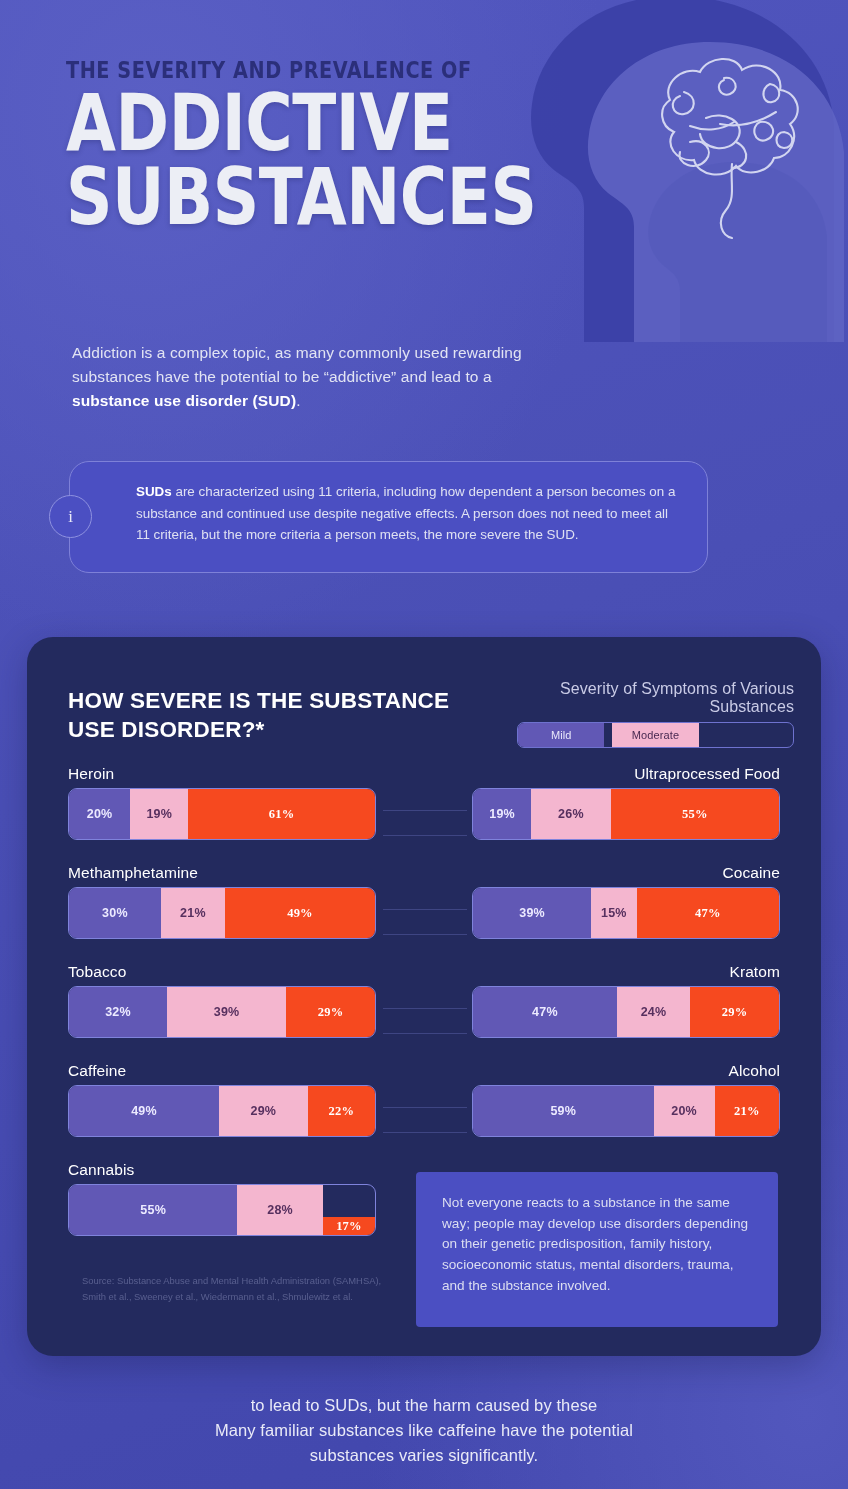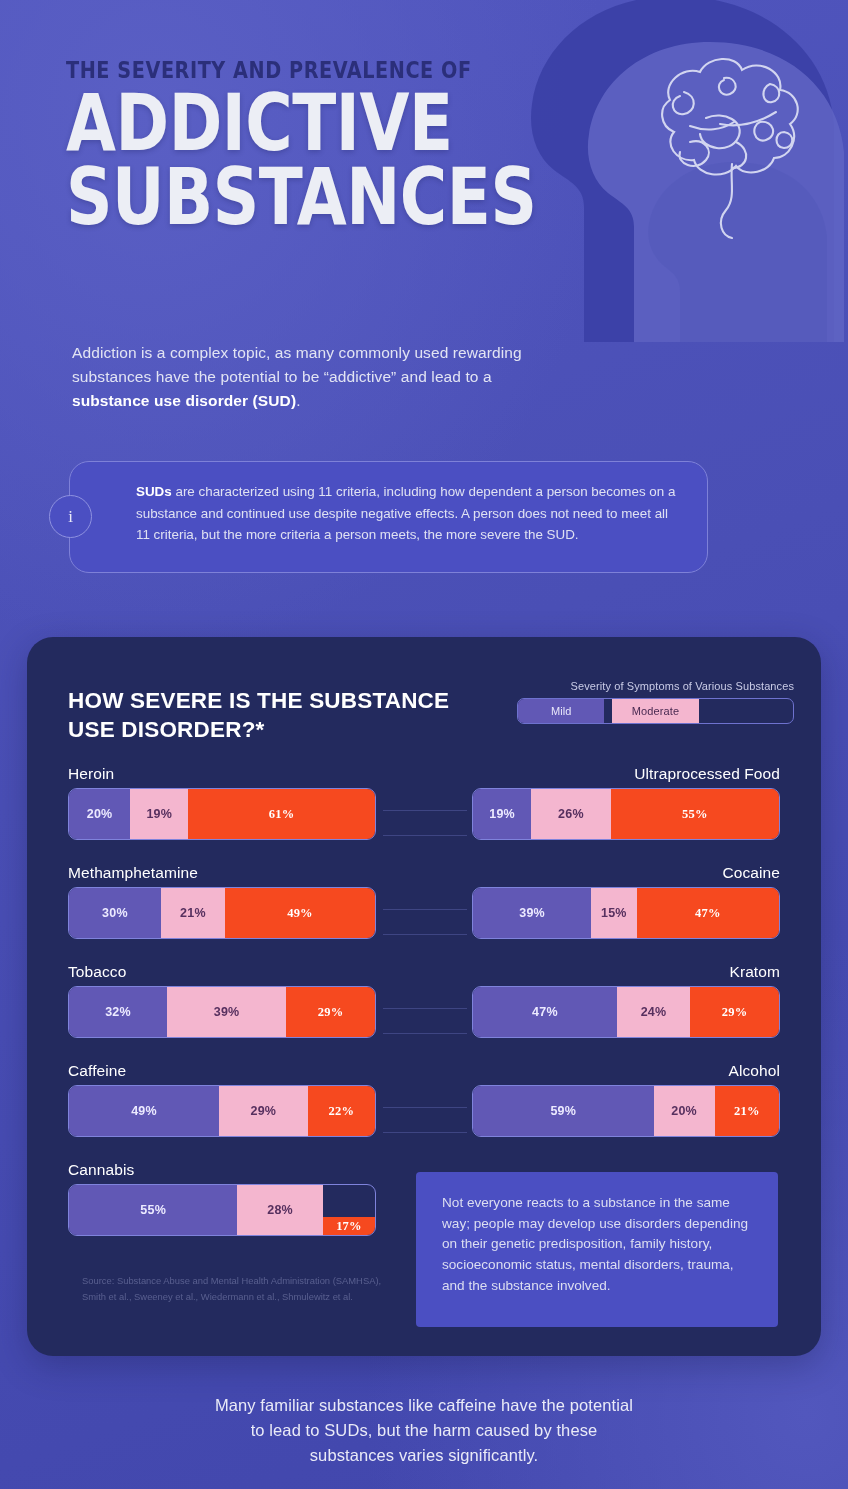--- a/index.html
+++ b/index.html
@@ -117,21 +117,21 @@
     font-size: 22.5px;
     font-weight: bold;
     color: #ffffff;
     line-height: 1.28;
     letter-spacing: 0.2px;
   }
 
   
   .legend { position: absolute; right: 27px; top: 43px; width: 277px; }
   .legend-caption {
-    font-size: 11px;
+    font-size: 16px;
     color: #c9cbe6;
     text-align: right;
     margin-bottom: 6px;
     letter-spacing: 0.1px;
   }
   .legend-bar {
     display: flex;
     height: 26px;
     border-radius: 7px;
     overflow: hidden;
@@ -454,18 +454,18 @@
 
   </div>
 
   <div class="note">
     <p>Not everyone reacts to a substance in the same way; people may develop use disorders depending on their genetic predisposition, family history, socioeconomic status, mental disorders, trauma, and the substance involved.</p>
   </div>
 
   <div class="source">Source: Substance Abuse and Mental Health Administration (SAMHSA), Smith et al., Sweeney et al., Wiedermann et al., Shmulewitz et al.</div>
 
   <div class="footer">
+    <div>to lead to SUDs, but the harm caused by these</div>
     <div>Many familiar substances like caffeine have the potential</div>
-    <div>to lead to SUDs, but the harm caused by these</div>
     <div>substances varies significantly.</div>
   </div>
 
 </div>
 
 </body></html>

